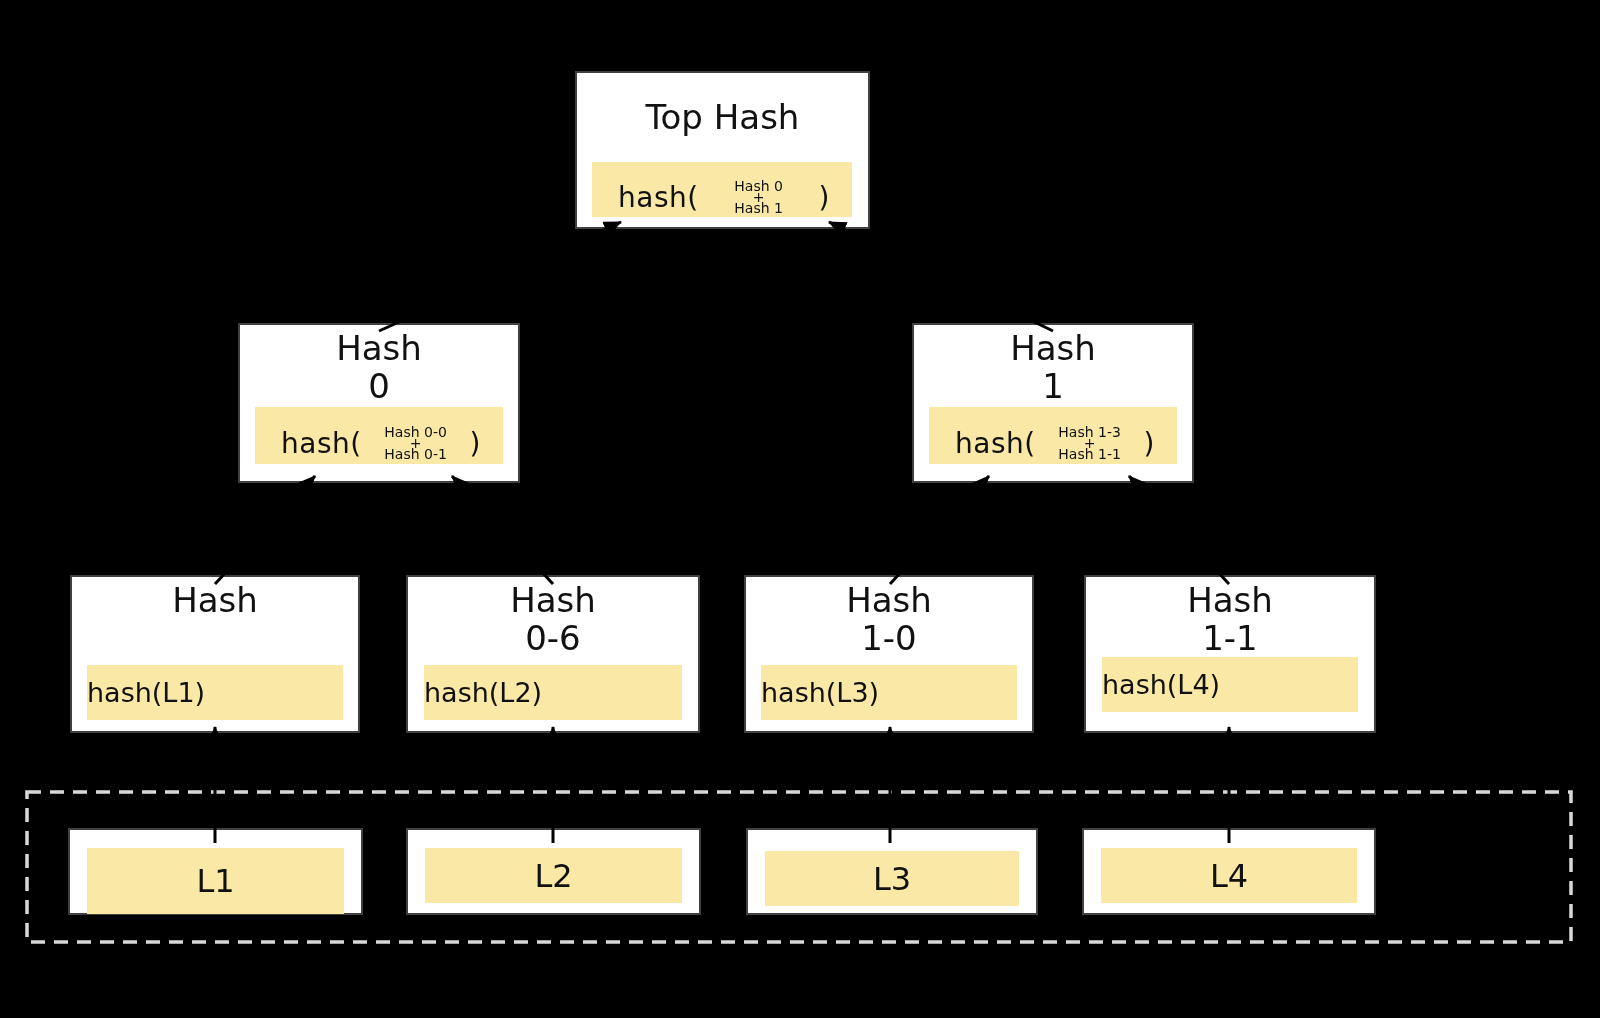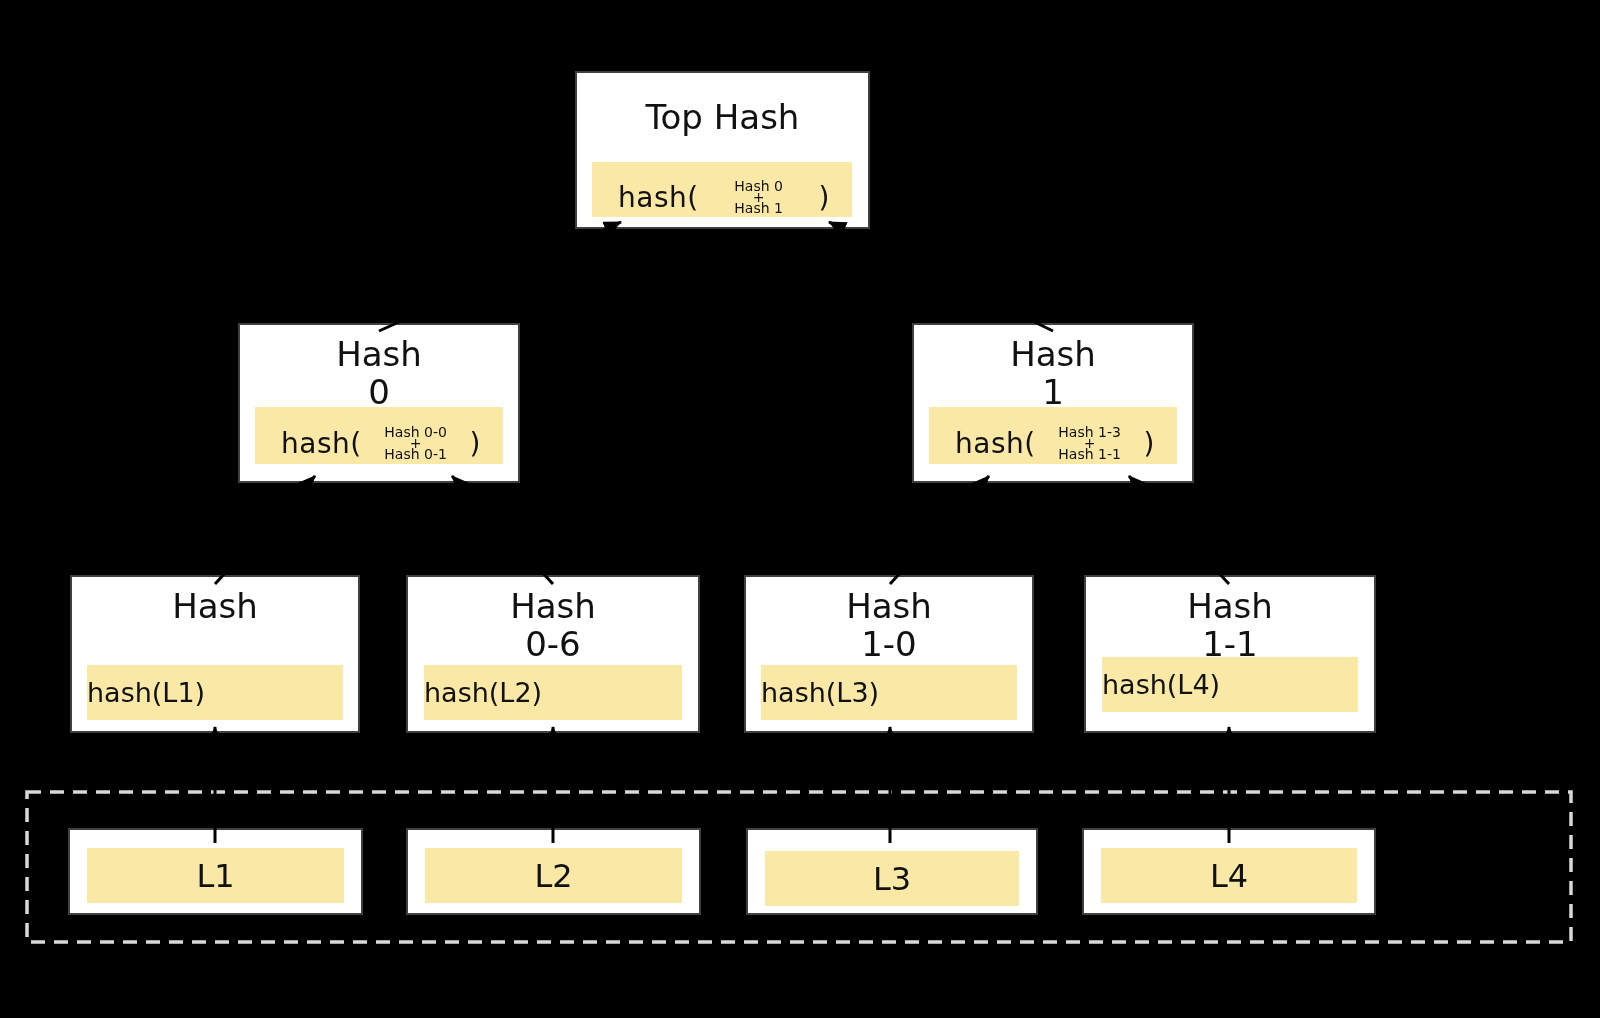--- a/index.html
+++ b/index.html
@@ -9,21 +9,21 @@
   }
   .layer{position:absolute;left:0;top:0;pointer-events:none;}
   .layer.dashes{z-index:1;}
   .layer.arrows{z-index:3;}
   .node{
     position:absolute;background:#ffffff;border:2px solid #404040;
     box-sizing:border-box;z-index:2;
   }
   .title{text-align:center;font-size:34px;line-height:38px;color:#111;}
   .node.lvl-top .title{padding-top:25px;}
-  .node.lvl-mid .title, .node.lvl-leafhash .title{padding-top:10px;}
+  .node.lvl-mid .title, .node.lvl-leafhash .title{padding-top:4px;}
   .bar{
     position:absolute;background:#FAE9A6;box-sizing:border-box;color:#111;
   }
   .bar.simple{display:flex;align-items:center;justify-content:flex-start;font-size:27px;}
   .bar.composite{
     display:flex;align-items:center;justify-content:space-between;
     padding:16px 22px 0 26px;font-size:28px;letter-spacing:0.5px;
   }
   .args{
     display:flex;flex-direction:column;align-items:center;
@@ -118,21 +118,21 @@
     <div class="title">
       <div>Hash</div>
       <div>1-1</div>
     </div>
     <div class="bar simple" style="left:16px;top:80px;width:256px;height:55px">
       <span>hash(L4)</span>
     </div>
   </div>
 
   <div class="node" style="left:68px;top:828px;width:295px;height:87px">
-    <div class="bar leaf-bar" style="left:17px;top:18px;width:257px;height:55px">
+    <div class="bar leaf-bar" style="left:17px;top:18px;width:257px;height:66px">
       <span>L1</span>
     </div>
   </div>
 
   <div class="node" style="left:406px;top:828px;width:295px;height:87px">
     <div class="bar leaf-bar" style="left:17px;top:18px;width:257px;height:55px">
       <span>L2</span>
     </div>
   </div>
 

